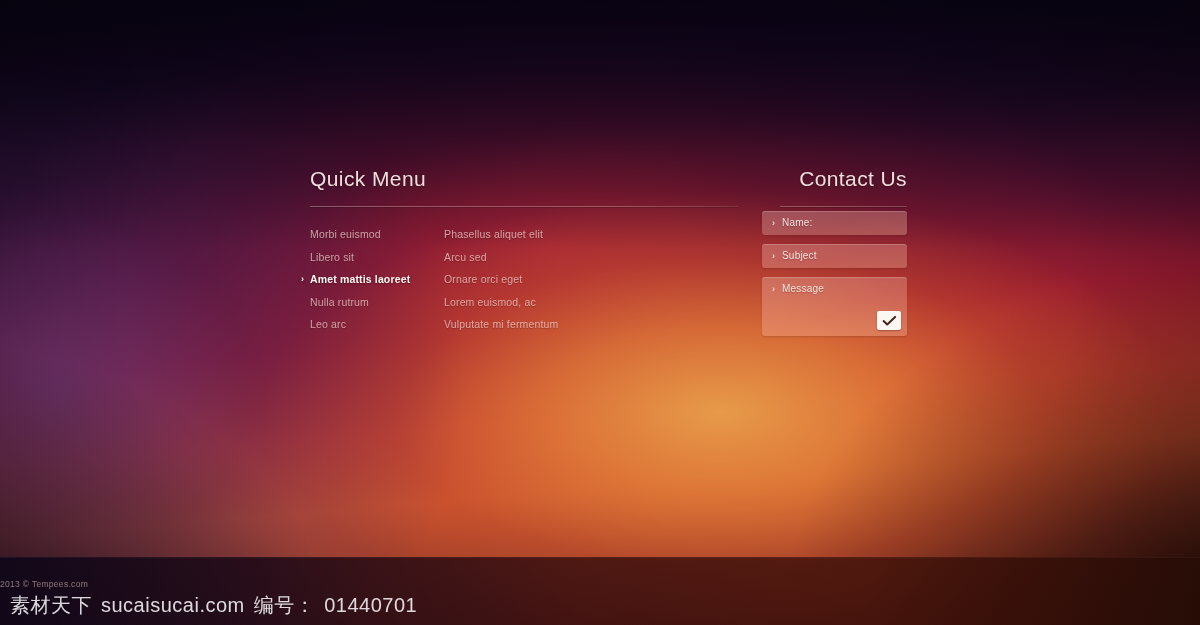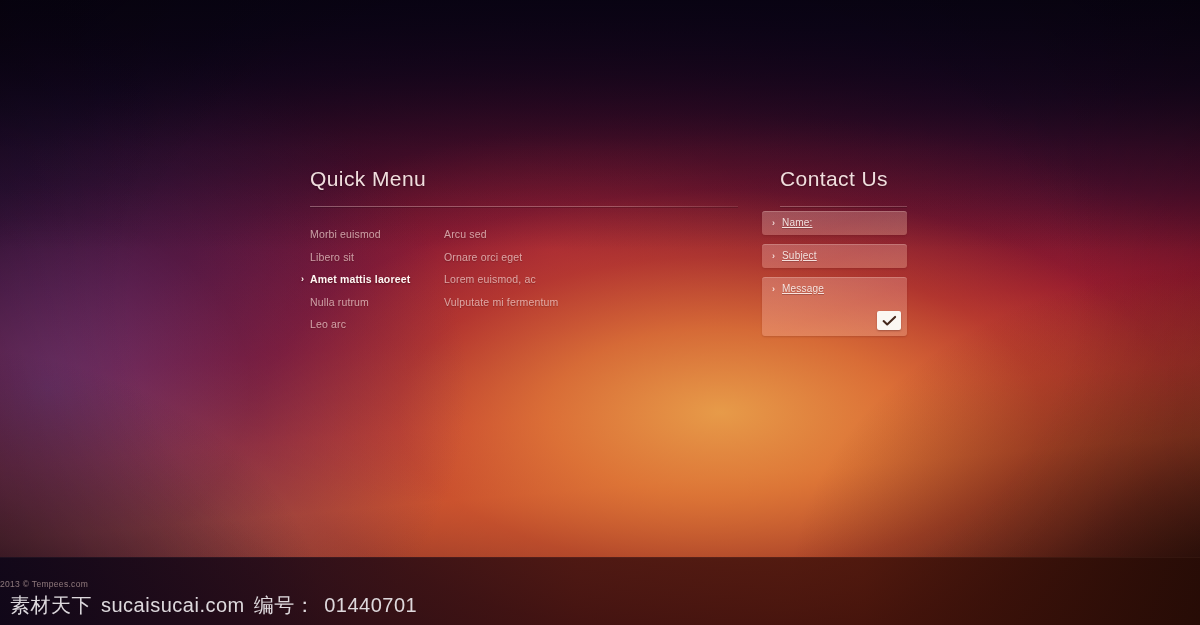--- a/index.html
+++ b/index.html
@@ -136,21 +136,21 @@
     position:absolute;
     left:-9px;
     font-size:9px;
     color:#fff4f1;
     font-weight:bold;
   }
 
   
   #contact-us {
     position:absolute;
-    left:780px; top:166px; width:127px;
+    left:780px; top:166px; width:127px;text-align:right;
   }
   #contact-us .section-title { font-size:21px; line-height:26px; }
   #contact-us .title-rule {
     background:linear-gradient(90deg,
       rgba(255,225,220,0.30) 0%,
       rgba(255,225,220,0.24) 100%);
   }
 
   .form-stack {
     position:absolute;
@@ -175,21 +175,20 @@
 
   .field-label {
     position:absolute;
     left:20px; top:0;
     height:22px; line-height:24px;
     font-size:10px;
     color:rgba(255,248,246,0.86);
     letter-spacing:0.2px;
     text-shadow:0 1px 1px rgba(80,20,20,0.30);
     white-space:nowrap;
-    text-decoration:underline;
   }
   .field-chev {
     position:absolute;
     left:10px; top:0;
     height:24px; line-height:24px;
     font-size:9px;
     font-weight:bold;
     color:rgba(255,245,242,0.80);
   }
 
@@ -274,20 +273,23 @@
           <div class="menu-item">
             <span>Nulla rutrum</span>
           </div>
           <div class="menu-item">
             <span>Leo arc</span>
           </div>
         </div>
 
         <div class="menu-col">
           <div class="menu-item">
+            <span>Phasellus aliquet elit</span>
+          </div>
+          <div class="menu-item">
             <span>Arcu sed</span>
           </div>
           <div class="menu-item">
             <span>Ornare orci eget</span>
           </div>
           <div class="menu-item">
             <span>Lorem euismod, ac</span>
           </div>
           <div class="menu-item">
             <span>Vulputate mi fermentum</span>

